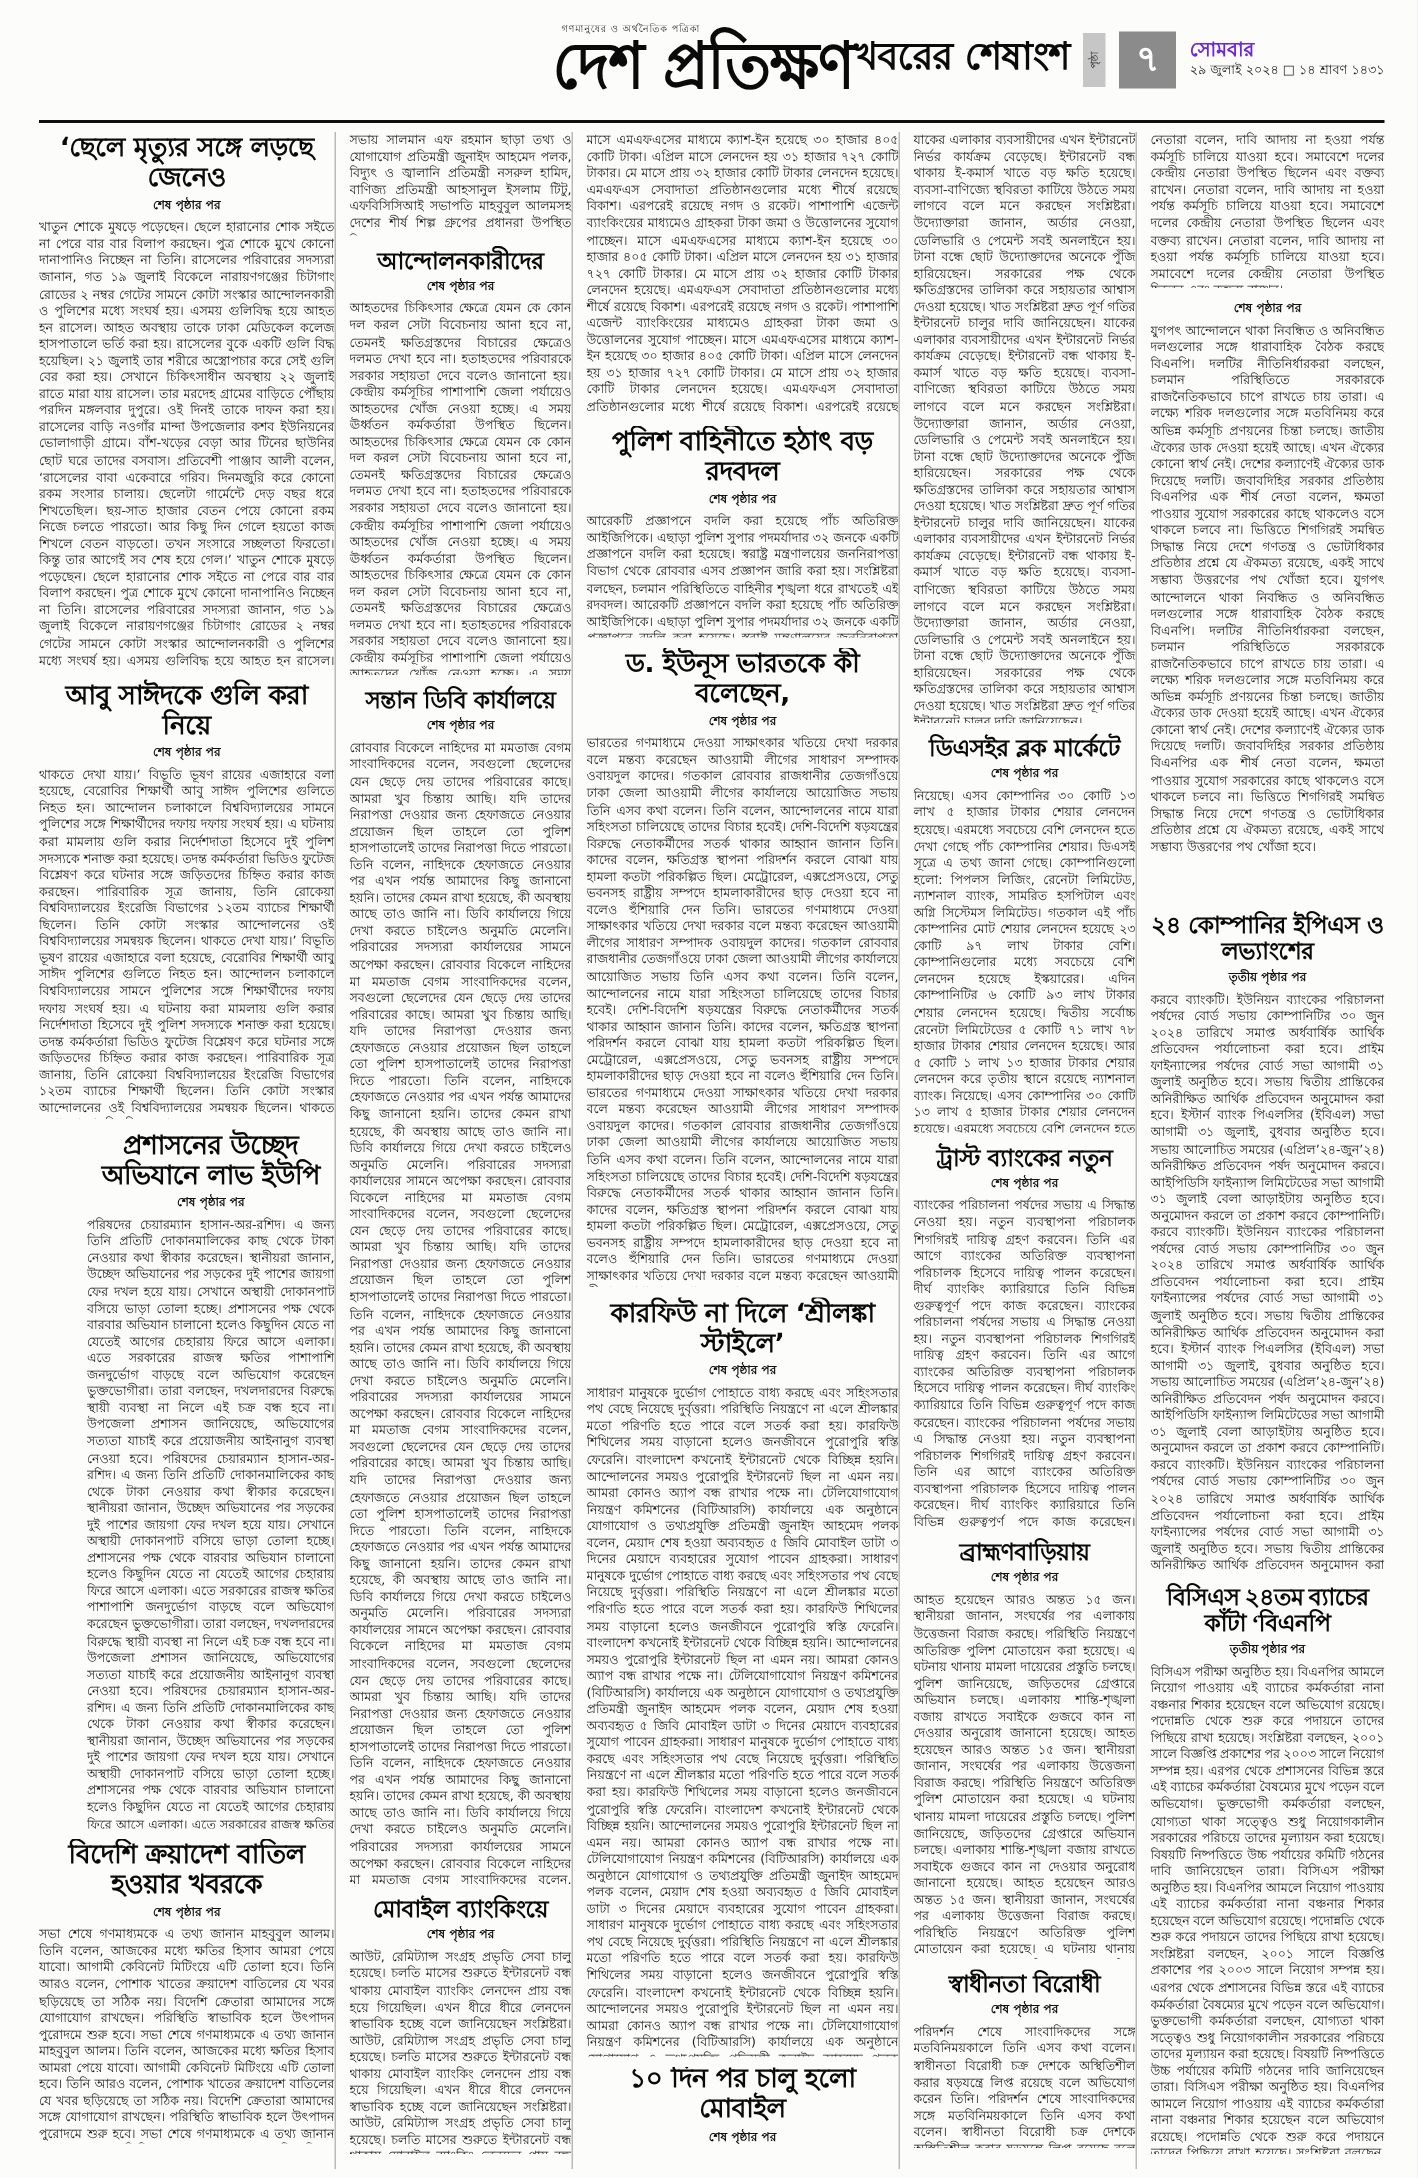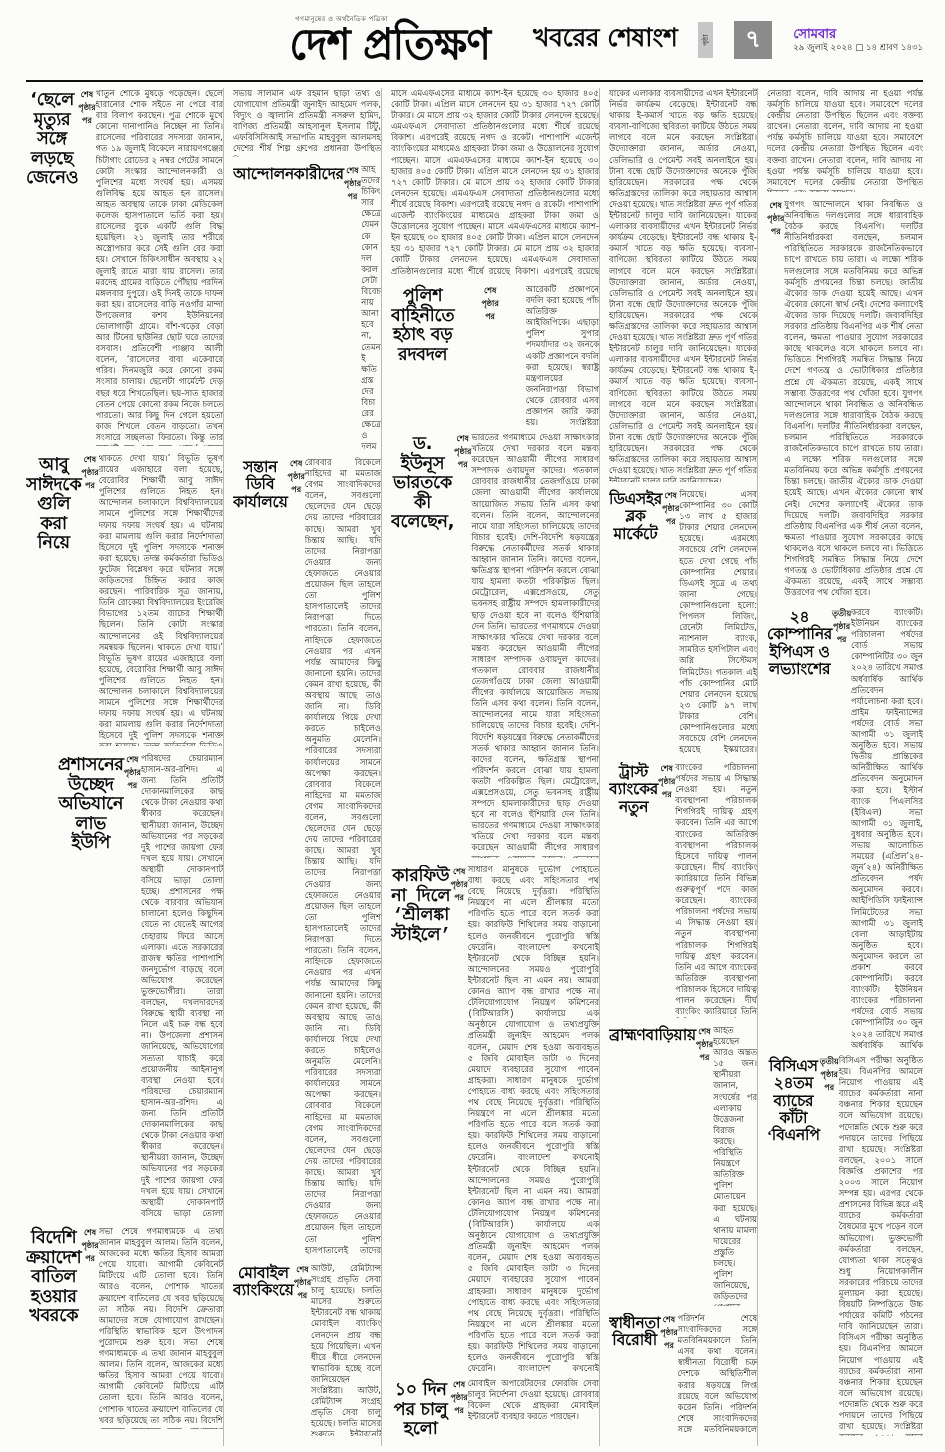--- a/index.html
+++ b/index.html
@@ -7,35 +7,35 @@
   .page{
     position:relative;width:945px;height:1452px;margin:0 auto;
     background:#fcfcfa;color:#141414;overflow:hidden;
     font-family:"DejaVu Sans","Liberation Sans",sans-serif;
   }
   
   .hdr{position:absolute;left:26px;right:22px;top:3px;height:62px;display:flex;justify-content:flex-end;align-items:flex-end;}
   .masthead{display:flex;flex-direction:column;line-height:1;}
   .tagline{font-size:6.5px;color:#333;margin:0 0 2px 6px;letter-spacing:.5px;}
   .paper-title{font-size:41px;font-weight:900;letter-spacing:-1px;color:#0a0a0a;transform:scaleY(1.05);}
-  .hdr-right{display:flex;align-items:center;gap:21px;padding-bottom:4px;margin-left:43px;}
+  .hdr-right{display:flex;align-items:center;gap:9px;padding-bottom:4px;}
   .section-title{font-size:25px;font-weight:900;color:#0a0a0a;letter-spacing:-.5px;white-space:nowrap;}
   .page-word-box{width:15px;height:36px;background:#c6c6c6;display:flex;align-items:center;justify-content:center;}
   .page-word{font-size:7px;color:#222;transform:rotate(-90deg);white-space:nowrap;}
   .page-num-box{width:38px;height:38px;background:#8b8b8b;display:flex;align-items:center;justify-content:center;}
   .page-num{font-size:24px;font-weight:900;color:#fff;}
   .date-stack{display:flex;flex-direction:column;line-height:1.25;}
   .weekday{font-size:13px;font-weight:900;color:#6d28d9;}
   .dateline{font-size:8.5px;color:#222;}
   .hdr-rule{position:absolute;left:26px;right:22px;top:80px;border-top:2px solid #101010;}
   
   .cols{position:absolute;left:26px;right:22px;top:88px;bottom:6px;display:flex;}
   .col{box-sizing:border-box;display:flex;flex-direction:column;overflow:hidden;}
   .col + .col{border-left:1px solid #b9b9b9;}
-  .art{box-sizing:border-box;display:flex;overflow:hidden;padding-bottom:7px;justify-content:center;}
+  .art{box-sizing:border-box;display:flex;flex-direction:column;overflow:hidden;padding-bottom:7px;justify-content:center;}
   .hl{font-weight:900;text-align:center;line-height:1.12;color:#0a0a0a;letter-spacing:-.3px;margin:2px 0 1px;}
   .wide .hl{font-size:17.5px;}
   .narrow .hl{font-size:15.5px;}
   .cont{font-size:8px;font-weight:700;text-align:center;margin:0 0 3px;color:#111;}
   .body{flex:1 1 auto;overflow:hidden;font-size:8.4px;line-height:1.32;text-align:justify;color:#1c1c1c;word-break:break-word;}
 </style>
 </head>
 <body>
 
 <div class="page">
@@ -101,31 +101,31 @@
         <article class="art" style="height: 180px;">
           <h2 class="hl">মোবাইল ব্যাংকিংয়ে</h2>
           <div class="cont">শেষ পৃষ্ঠার পর</div>
           <div class="body">আউট, রেমিট্যান্স সংগ্রহ প্রভৃতি সেবা চালু হয়েছে। চলতি মাসের শুরুতে ইন্টারনেট বন্ধ থাকায় মোবাইল ব্যাংকিং লেনদেন প্রায় বন্ধ হয়ে গিয়েছিল। এখন ধীরে ধীরে লেনদেন স্বাভাবিক হচ্ছে বলে জানিয়েছেন সংশ্লিষ্টরা। আউট, রেমিট্যান্স সংগ্রহ প্রভৃতি সেবা চালু হয়েছে। চলতি মাসের শুরুতে ইন্টারনেট বন্ধ থাকায় মোবাইল ব্যাংকিং লেনদেন প্রায় বন্ধ হয়ে গিয়েছিল। এখন ধীরে ধীরে লেনদেন স্বাভাবিক হচ্ছে বলে জানিয়েছেন সংশ্লিষ্টরা। আউট, রেমিট্যান্স সংগ্রহ প্রভৃতি সেবা চালু হয়েছে। চলতি মাসের শুরুতে ইন্টারনেট বন্ধ থাকায় মোবাইল ব্যাংকিং লেনদেন প্রায় বন্ধ হয়ে গিয়েছিল। এখন ধীরে ধীরে লেনদেন স্বাভাবিক হচ্ছে বলে জানিয়েছেন সংশ্লিষ্টরা।</div>
         </article>
       </div>
       <div class="col wide" style="width: 218px; padding-left: 9px;">
         <article class="art" style="height: 196px;">
           <div class="body">মাসে এমএফএসের মাধ্যমে ক্যাশ-ইন হয়েছে ৩০ হাজার ৪০৫ কোটি টাকা। এপ্রিল মাসে লেনদেন হয় ৩১ হাজার ৭২৭ কোটি টাকার। মে মাসে প্রায় ৩২ হাজার কোটি টাকার লেনদেন হয়েছে। এমএফএস সেবাদাতা প্রতিষ্ঠানগুলোর মধ্যে শীর্ষে রয়েছে বিকাশ। এরপরেই রয়েছে নগদ ও রকেট। পাশাপাশি এজেন্ট ব্যাংকিংয়ের মাধ্যমেও গ্রাহকরা টাকা জমা ও উত্তোলনের সুযোগ পাচ্ছেন। মাসে এমএফএসের মাধ্যমে ক্যাশ-ইন হয়েছে ৩০ হাজার ৪০৫ কোটি টাকা। এপ্রিল মাসে লেনদেন হয় ৩১ হাজার ৭২৭ কোটি টাকার। মে মাসে প্রায় ৩২ হাজার কোটি টাকার লেনদেন হয়েছে। এমএফএস সেবাদাতা প্রতিষ্ঠানগুলোর মধ্যে শীর্ষে রয়েছে বিকাশ। এরপরেই রয়েছে নগদ ও রকেট। পাশাপাশি এজেন্ট ব্যাংকিংয়ের মাধ্যমেও গ্রাহকরা টাকা জমা ও উত্তোলনের সুযোগ পাচ্ছেন। মাসে এমএফএসের মাধ্যমে ক্যাশ-ইন হয়েছে ৩০ হাজার ৪০৫ কোটি টাকা। এপ্রিল মাসে লেনদেন হয় ৩১ হাজার ৭২৭ কোটি টাকার। মে মাসে প্রায় ৩২ হাজার কোটি টাকার লেনদেন হয়েছে। এমএফএস সেবাদাতা প্রতিষ্ঠানগুলোর মধ্যে শীর্ষে রয়েছে বিকাশ। এরপরেই রয়েছে নগদ ও রকেট। পাশাপাশি এজেন্ট ব্যাংকিংয়ের মাধ্যমেও গ্রাহকরা টাকা জমা ও উত্তোলনের সুযোগ পাচ্ছেন।</div>
         </article>
-        <article class="art" style="height: 148px; gap: 27px;">
+        <article class="art" style="height: 148px;">
           <h2 class="hl">পুলিশ বাহিনীতে হঠাৎ বড় রদবদল</h2>
           <div class="cont">শেষ পৃষ্ঠার পর</div>
           <div class="body">আরেকটি প্রজ্ঞাপনে বদলি করা হয়েছে পাঁচ অতিরিক্ত আইজিপিকে। এছাড়া পুলিশ সুপার পদমর্যাদার ৩২ জনকে একটি প্রজ্ঞাপনে বদলি করা হয়েছে। স্বরাষ্ট্র মন্ত্রণালয়ের জননিরাপত্তা বিভাগ থেকে রোববার এসব প্রজ্ঞাপন জারি করা হয়। সংশ্লিষ্টরা বলছেন, চলমান পরিস্থিতিতে বাহিনীর শৃঙ্খলা ধরে রাখতেই এই রদবদল। আরেকটি প্রজ্ঞাপনে বদলি করা হয়েছে পাঁচ অতিরিক্ত আইজিপিকে। এছাড়া পুলিশ সুপার পদমর্যাদার ৩২ জনকে একটি প্রজ্ঞাপনে বদলি করা হয়েছে। স্বরাষ্ট্র মন্ত্রণালয়ের জননিরাপত্তা বিভাগ থেকে রোববার এসব প্রজ্ঞাপন জারি করা হয়। সংশ্লিষ্টরা বলছেন, চলমান পরিস্থিতিতে বাহিনীর শৃঙ্খলা ধরে রাখতেই এই রদবদল।</div>
         </article>
         <article class="art" style="height: 433px;">
           <h2 class="hl">ড. ইউনূস ভারতকে কী বলেছেন,</h2>
           <div class="cont">শেষ পৃষ্ঠার পর</div>
           <div class="body">ভারতের গণমাধ্যমে দেওয়া সাক্ষাৎকার খতিয়ে দেখা দরকার বলে মন্তব্য করেছেন আওয়ামী লীগের সাধারণ সম্পাদক ওবায়দুল কাদের। গতকাল রোববার রাজধানীর তেজগাঁওয়ে ঢাকা জেলা আওয়ামী লীগের কার্যালয়ে আয়োজিত সভায় তিনি এসব কথা বলেন। তিনি বলেন, আন্দোলনের নামে যারা সহিংসতা চালিয়েছে তাদের বিচার হবেই। দেশি-বিদেশি ষড়যন্ত্রের বিরুদ্ধে নেতাকর্মীদের সতর্ক থাকার আহ্বান জানান তিনি। কাদের বলেন, ক্ষতিগ্রস্ত স্থাপনা পরিদর্শন করলে বোঝা যায় হামলা কতটা পরিকল্পিত ছিল। মেট্রোরেল, এক্সপ্রেসওয়ে, সেতু ভবনসহ রাষ্ট্রীয় সম্পদে হামলাকারীদের ছাড় দেওয়া হবে না বলেও হুঁশিয়ারি দেন তিনি। ভারতের গণমাধ্যমে দেওয়া সাক্ষাৎকার খতিয়ে দেখা দরকার বলে মন্তব্য করেছেন আওয়ামী লীগের সাধারণ সম্পাদক ওবায়দুল কাদের। গতকাল রোববার রাজধানীর তেজগাঁওয়ে ঢাকা জেলা আওয়ামী লীগের কার্যালয়ে আয়োজিত সভায় তিনি এসব কথা বলেন। তিনি বলেন, আন্দোলনের নামে যারা সহিংসতা চালিয়েছে তাদের বিচার হবেই। দেশি-বিদেশি ষড়যন্ত্রের বিরুদ্ধে নেতাকর্মীদের সতর্ক থাকার আহ্বান জানান তিনি। কাদের বলেন, ক্ষতিগ্রস্ত স্থাপনা পরিদর্শন করলে বোঝা যায় হামলা কতটা পরিকল্পিত ছিল। মেট্রোরেল, এক্সপ্রেসওয়ে, সেতু ভবনসহ রাষ্ট্রীয় সম্পদে হামলাকারীদের ছাড় দেওয়া হবে না বলেও হুঁশিয়ারি দেন তিনি। ভারতের গণমাধ্যমে দেওয়া সাক্ষাৎকার খতিয়ে দেখা দরকার বলে মন্তব্য করেছেন আওয়ামী লীগের সাধারণ সম্পাদক ওবায়দুল কাদের। গতকাল রোববার রাজধানীর তেজগাঁওয়ে ঢাকা জেলা আওয়ামী লীগের কার্যালয়ে আয়োজিত সভায় তিনি এসব কথা বলেন। তিনি বলেন, আন্দোলনের নামে যারা সহিংসতা চালিয়েছে তাদের বিচার হবেই। দেশি-বিদেশি ষড়যন্ত্রের বিরুদ্ধে নেতাকর্মীদের সতর্ক থাকার আহ্বান জানান তিনি। কাদের বলেন, ক্ষতিগ্রস্ত স্থাপনা পরিদর্শন করলে বোঝা যায় হামলা কতটা পরিকল্পিত ছিল। মেট্রোরেল, এক্সপ্রেসওয়ে, সেতু ভবনসহ রাষ্ট্রীয় সম্পদে হামলাকারীদের ছাড় দেওয়া হবে না বলেও হুঁশিয়ারি দেন তিনি। ভারতের গণমাধ্যমে দেওয়া সাক্ষাৎকার খতিয়ে দেখা দরকার বলে মন্তব্য করেছেন আওয়ামী লীগের সাধারণ সম্পাদক ওবায়দুল কাদের। গতকাল রোববার রাজধানীর তেজগাঁওয়ে ঢাকা জেলা আওয়ামী লীগের কার্যালয়ে আয়োজিত সভায় তিনি এসব কথা বলেন। তিনি বলেন, আন্দোলনের নামে যারা সহিংসতা চালিয়েছে তাদের বিচার হবেই। দেশি-বিদেশি ষড়যন্ত্রের বিরুদ্ধে নেতাকর্মীদের সতর্ক থাকার আহ্বান জানান তিনি। কাদের বলেন, ক্ষতিগ্রস্ত স্থাপনা পরিদর্শন করলে বোঝা যায় হামলা কতটা পরিকল্পিত ছিল। মেট্রোরেল, এক্সপ্রেসওয়ে, সেতু ভবনসহ রাষ্ট্রীয় সম্পদে হামলাকারীদের ছাড় দেওয়া হবে না বলেও হুঁশিয়ারি দেন তিনি।</div>
         </article>
-        <article class="art" style="height: 513px; font-family: Liberation Mono, monospace;">
+        <article class="art" style="height: 513px;">
           <h2 class="hl">কারফিউ না দিলে ‘শ্রীলঙ্কা স্টাইলে’</h2>
           <div class="cont">শেষ পৃষ্ঠার পর</div>
           <div class="body">সাধারণ মানুষকে দুর্ভোগ পোহাতে বাধ্য করছে এবং সহিংসতার পথ বেছে নিয়েছে দুর্বৃত্তরা। পরিস্থিতি নিয়ন্ত্রণে না এলে শ্রীলঙ্কার মতো পরিণতি হতে পারে বলে সতর্ক করা হয়। কারফিউ শিথিলের সময় বাড়ানো হলেও জনজীবনে পুরোপুরি স্বস্তি ফেরেনি। বাংলাদেশ কখনোই ইন্টারনেট থেকে বিচ্ছিন্ন হয়নি। আন্দোলনের সময়ও পুরোপুরি ইন্টারনেট ছিল না এমন নয়। আমরা কোনও অ্যাপ বন্ধ রাখার পক্ষে না। টেলিযোগাযোগ নিয়ন্ত্রণ কমিশনের (বিটিআরসি) কার্যালয়ে এক অনুষ্ঠানে যোগাযোগ ও তথ্যপ্রযুক্তি প্রতিমন্ত্রী জুনাইদ আহমেদ পলক বলেন, মেয়াদ শেষ হওয়া অব্যবহৃত ৫ জিবি মোবাইল ডাটা ৩ দিনের মেয়াদে ব্যবহারের সুযোগ পাবেন গ্রাহকরা। সাধারণ মানুষকে দুর্ভোগ পোহাতে বাধ্য করছে এবং সহিংসতার পথ বেছে নিয়েছে দুর্বৃত্তরা। পরিস্থিতি নিয়ন্ত্রণে না এলে শ্রীলঙ্কার মতো পরিণতি হতে পারে বলে সতর্ক করা হয়। কারফিউ শিথিলের সময় বাড়ানো হলেও জনজীবনে পুরোপুরি স্বস্তি ফেরেনি। বাংলাদেশ কখনোই ইন্টারনেট থেকে বিচ্ছিন্ন হয়নি। আন্দোলনের সময়ও পুরোপুরি ইন্টারনেট ছিল না এমন নয়। আমরা কোনও অ্যাপ বন্ধ রাখার পক্ষে না। টেলিযোগাযোগ নিয়ন্ত্রণ কমিশনের (বিটিআরসি) কার্যালয়ে এক অনুষ্ঠানে যোগাযোগ ও তথ্যপ্রযুক্তি প্রতিমন্ত্রী জুনাইদ আহমেদ পলক বলেন, মেয়াদ শেষ হওয়া অব্যবহৃত ৫ জিবি মোবাইল ডাটা ৩ দিনের মেয়াদে ব্যবহারের সুযোগ পাবেন গ্রাহকরা। সাধারণ মানুষকে দুর্ভোগ পোহাতে বাধ্য করছে এবং সহিংসতার পথ বেছে নিয়েছে দুর্বৃত্তরা। পরিস্থিতি নিয়ন্ত্রণে না এলে শ্রীলঙ্কার মতো পরিণতি হতে পারে বলে সতর্ক করা হয়। কারফিউ শিথিলের সময় বাড়ানো হলেও জনজীবনে পুরোপুরি স্বস্তি ফেরেনি। বাংলাদেশ কখনোই ইন্টারনেট থেকে বিচ্ছিন্ন হয়নি। আন্দোলনের সময়ও পুরোপুরি ইন্টারনেট ছিল না এমন নয়। আমরা কোনও অ্যাপ বন্ধ রাখার পক্ষে না। টেলিযোগাযোগ নিয়ন্ত্রণ কমিশনের (বিটিআরসি) কার্যালয়ে এক অনুষ্ঠানে যোগাযোগ ও তথ্যপ্রযুক্তি প্রতিমন্ত্রী জুনাইদ আহমেদ পলক বলেন, মেয়াদ শেষ হওয়া অব্যবহৃত ৫ জিবি মোবাইল ডাটা ৩ দিনের মেয়াদে ব্যবহারের সুযোগ পাবেন গ্রাহকরা। সাধারণ মানুষকে দুর্ভোগ পোহাতে বাধ্য করছে এবং সহিংসতার পথ বেছে নিয়েছে দুর্বৃত্তরা। পরিস্থিতি নিয়ন্ত্রণে না এলে শ্রীলঙ্কার মতো পরিণতি হতে পারে বলে সতর্ক করা হয়। কারফিউ শিথিলের সময় বাড়ানো হলেও জনজীবনে পুরোপুরি স্বস্তি ফেরেনি। বাংলাদেশ কখনোই ইন্টারনেট থেকে বিচ্ছিন্ন হয়নি। আন্দোলনের সময়ও পুরোপুরি ইন্টারনেট ছিল না এমন নয়। আমরা কোনও অ্যাপ বন্ধ রাখার পক্ষে না। টেলিযোগাযোগ নিয়ন্ত্রণ কমিশনের (বিটিআরসি) কার্যালয়ে এক অনুষ্ঠানে যোগাযোগ ও তথ্যপ্রযুক্তি প্রতিমন্ত্রী জুনাইদ আহমেদ পলক বলেন, মেয়াদ শেষ হওয়া অব্যবহৃত ৫ জিবি মোবাইল ডাটা ৩ দিনের মেয়াদে ব্যবহারের সুযোগ পাবেন গ্রাহকরা।</div>
         </article>
         <article class="art" style="height: 60px;">
           <h2 class="hl">১০ দিন পর চালু হলো মোবাইল</h2>
           <div class="cont">শেষ পৃষ্ঠার পর</div>
           <div class="body">মোবাইল অপারেটরদের ফোরজি সেবা চালুর নির্দেশনা দেওয়া হয়েছে। রোববার বিকেল থেকে গ্রাহকরা মোবাইল ইন্টারনেট ব্যবহার করতে পারছেন।</div>
         </article>
       </div>

